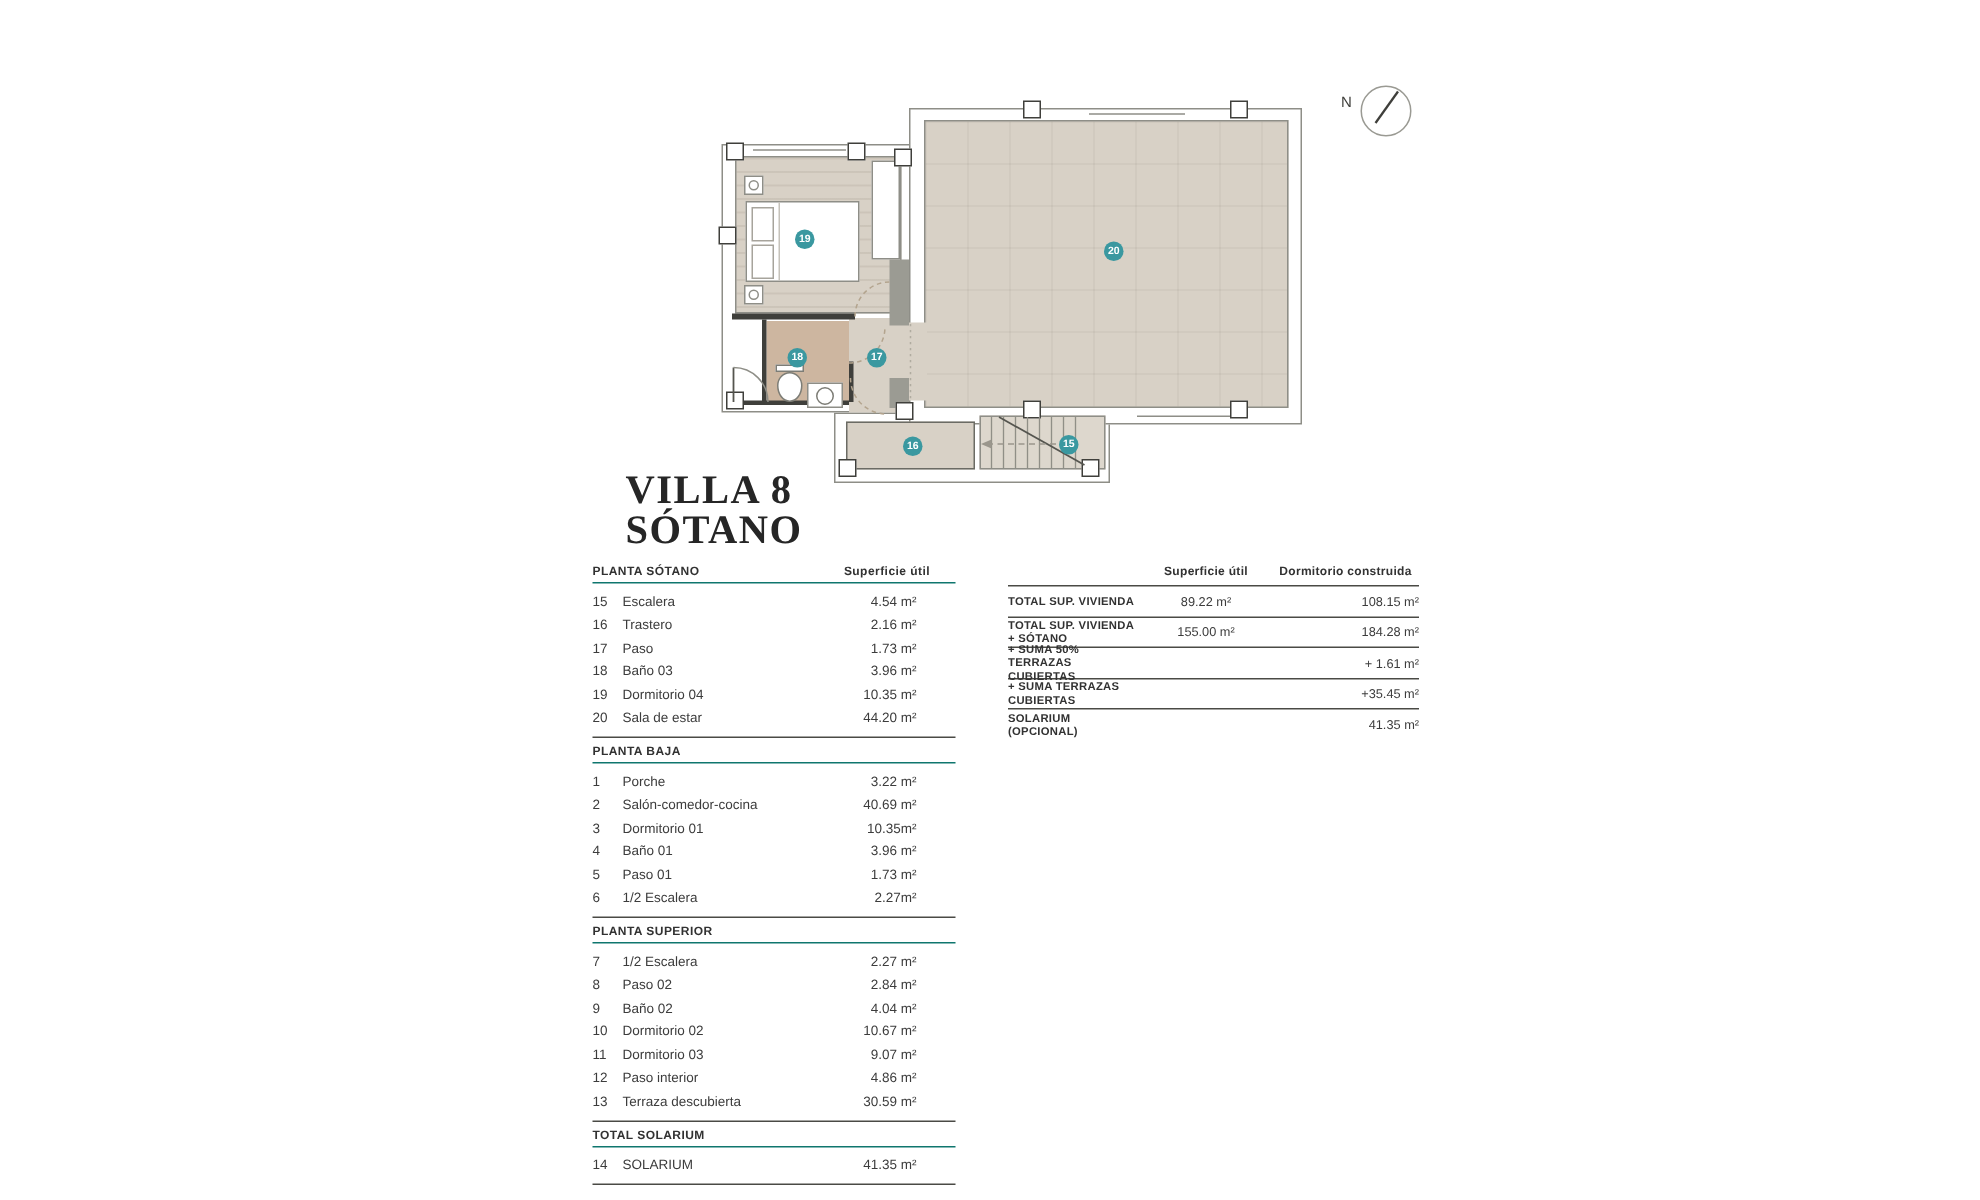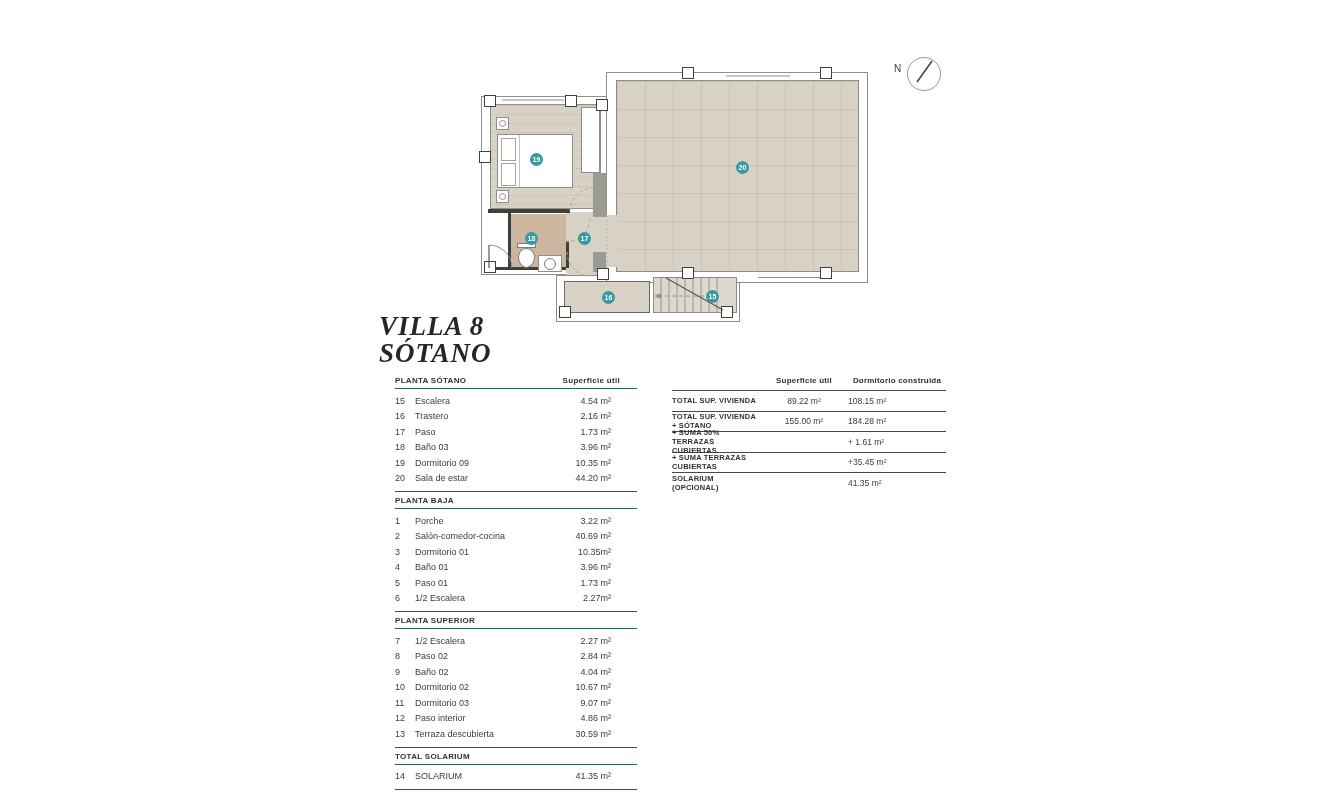--- a/index.html
+++ b/index.html
@@ -16,22 +16,22 @@
   .stripes{background-image:linear-gradient(rgba(120,110,95,.13) 1px,transparent 1px);background-size:100% 9px;}
   .pcol{position:absolute;width:12px;height:12px;background:#fff;border:1.6px solid #3f3f3b;box-sizing:border-box;}
   .walldark{position:absolute;background:#3f3f3b;}
   .wallgray{position:absolute;background:#9b9b93;}
   .fix{position:absolute;background:#fff;border:1px solid #8e8e87;box-sizing:border-box;}
   .marker{position:absolute;width:13px;height:13px;border-radius:50%;background:#3a98a0;color:#fff;
     font-size:7px;line-height:13px;text-align:center;font-weight:bold;}
   .compass-n{position:absolute;font-size:10px;color:#3f3f3b;}
 
   
-  .title{position:absolute;left:379px;top:313px;font-family:"Liberation Serif",serif;font-weight:bold;
-    font-size:27px;line-height:27px;letter-spacing:1px;color:#262626;font-style:italic;}
+  .title{position:absolute;left:417px;top:313px;font-family:"Liberation Serif",serif;font-weight:bold;
+    font-size:27px;line-height:27px;letter-spacing:1px;color:#262626;}
 
   
   .rooms-table{position:absolute;left:395px;top:372px;width:242px;}
   .sec{border-bottom:0;}
   .sec + .sec{border-top:1px solid #4a4a45;}
   .sec:last-child{border-bottom:1px solid #4a4a45;}
   .sec-head{display:flex;justify-content:space-between;align-items:flex-start;
     padding:4px 0 3px;border-bottom:1px solid #0f766e;}
   .sh-label{font-size:8px;font-weight:bold;letter-spacing:.3px;color:#323232;}
   .sh-col{font-size:8px;font-weight:bold;letter-spacing:.3px;color:#323232;padding-right:17px;}
@@ -44,21 +44,21 @@
   
   .summary-table{position:absolute;left:672px;top:372px;width:274px;}
   .s-head{display:flex;align-items:flex-end;padding:4px 0 5px;border-bottom:1px solid #4a4a45;}
   .s-head .sp{flex:1;}
   .s-col1{width:88px;text-align:center;font-size:8px;font-weight:bold;letter-spacing:.2px;color:#323232;}
   .s-col2{width:98px;text-align:center;font-size:8px;font-weight:bold;letter-spacing:.2px;color:#323232;}
   .s-row{display:flex;align-items:center;height:19.5px;border-bottom:1px solid #4a4a45;}
   .s-row:last-child{border-bottom:0;}
   .s-label{flex:1;font-size:7.5px;font-weight:bold;letter-spacing:.2px;color:#323232;}
   .s-util{width:88px;text-align:center;font-size:8.5px;}
-  .s-cons{width:98px;text-align:left;font-size:8.5px;}
+  .s-cons{width:98px;text-align:right;font-size:8.5px;}
 </style>
 </head>
 <body>
 
 <div class="page">
 
   <div class="abs" style="left:0;top:0;width:1320px;height:800px;">
 
     <div class="outer" style="left:481px;top:96px;width:127px;height:179px;"></div>
     <div class="outer" style="left:556px;top:275px;width:184px;height:47px;"></div>
@@ -187,21 +187,21 @@
             <span class="t-name">Paso</span>
             <span class="t-val">1.73 m²</span>
           </div>
           <div class="t-row">
             <span class="t-num">18</span>
             <span class="t-name">Baño 03</span>
             <span class="t-val">3.96 m²</span>
           </div>
           <div class="t-row">
             <span class="t-num">19</span>
-            <span class="t-name">Dormitorio 09</span>
+            <span class="t-name">Dormitorio 04</span>
             <span class="t-val">10.35 m²</span>
           </div>
           <div class="t-row">
             <span class="t-num">20</span>
             <span class="t-name">Sala de estar</span>
             <span class="t-val">44.20 m²</span>
           </div>
         </div>
       </div>
       <div class="sec">

